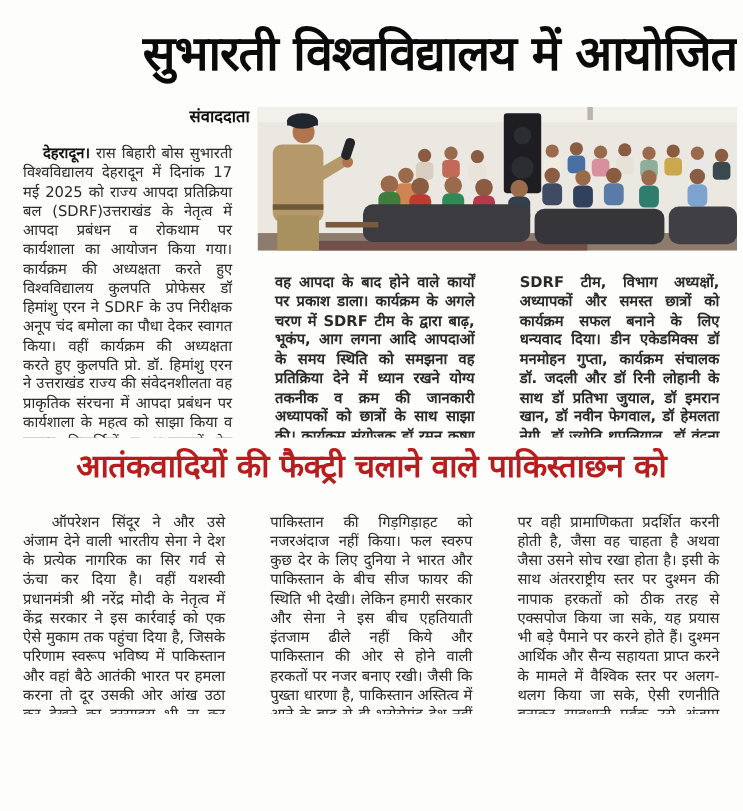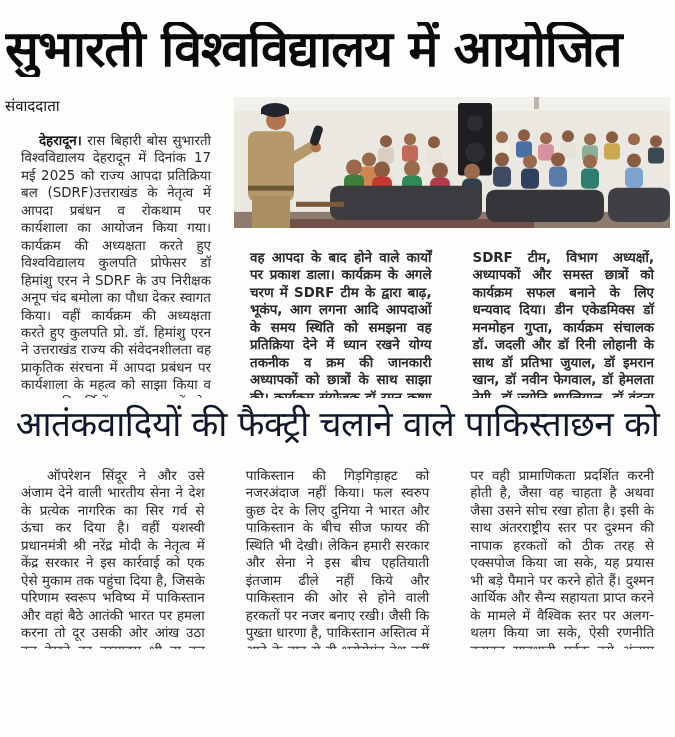--- a/index.html
+++ b/index.html
@@ -6,43 +6,43 @@
   body{
     width:675px;height:737px;overflow:hidden;
     background:#fdfdfc;
     font-family:"DejaVu Sans","Liberation Sans",sans-serif;
     color:#262626;
   }
   .page{box-sizing:border-box;width:675px;height:737px;padding:0 5px;overflow:hidden;}
 
   
   .headline1{
-    margin:22px 0 20px;text-align:left;color:#0a0a0a;
-    font-weight:700;font-size:50px;line-height:55px;
+    margin:22px 0 20px;text-align:right;color:#0a0a0a;
+    font-weight:700;font-size:44px;line-height:55px;
     letter-spacing:-1px;white-space:nowrap;overflow:hidden;
   }
   .headline1 span{display:block;}
 
   
   .top-section{display:flex;gap:7px;height:301px;overflow:hidden;margin-top:4px;}
   .col-first{width:222px;flex:none;overflow:hidden;}
-  .byline{font-weight:400;text-align:left;font-size:15px;line-height:19px;color:#111;}
+  .byline{font-weight:700;text-align:right;font-size:15px;line-height:19px;color:#111;}
   p.body{margin:16px;font-size:13.4px;line-height:17.45px;text-align:justify;color:#2a2a2a;}
   .col-first p.body{text-indent:18px;}
   .dateline{font-weight:700;color:#111;}
   .right-area{flex:1;display:flex;flex-direction:column;overflow:hidden;font-weight:bold;}
   .photo-frame{height:131px;flex:none;margin-bottom:5px;background:#e9e6e0;overflow:hidden;}
   .photo-frame svg{display:block;width:100%;height:100%;}
   .two-cols{display:flex;gap:9px;flex:1;overflow:hidden;}
   .two-cols .col{flex:1;overflow:hidden;}
 
   
   .headline2{
-    margin:6px 0 7px;text-align:center;color:#0f172a;
-    font-weight:400;font-size:35px;line-height:40px;
+    margin:6px 0 7px;text-align:center;color:#b91c1c;
+    font-weight:700;font-size:29px;line-height:40px;
     letter-spacing:-0.5px;white-space:nowrap;overflow:hidden;
   }
   .headline2 span{display:block;}
 
   
   .bottom-section{display:flex;gap:9px;height:198px;overflow:hidden;}
   .bottom-section .col{flex:1;overflow:hidden;}
   .bottom-section .col-op p.body{text-indent:26px;}
 </style>
 </head>

